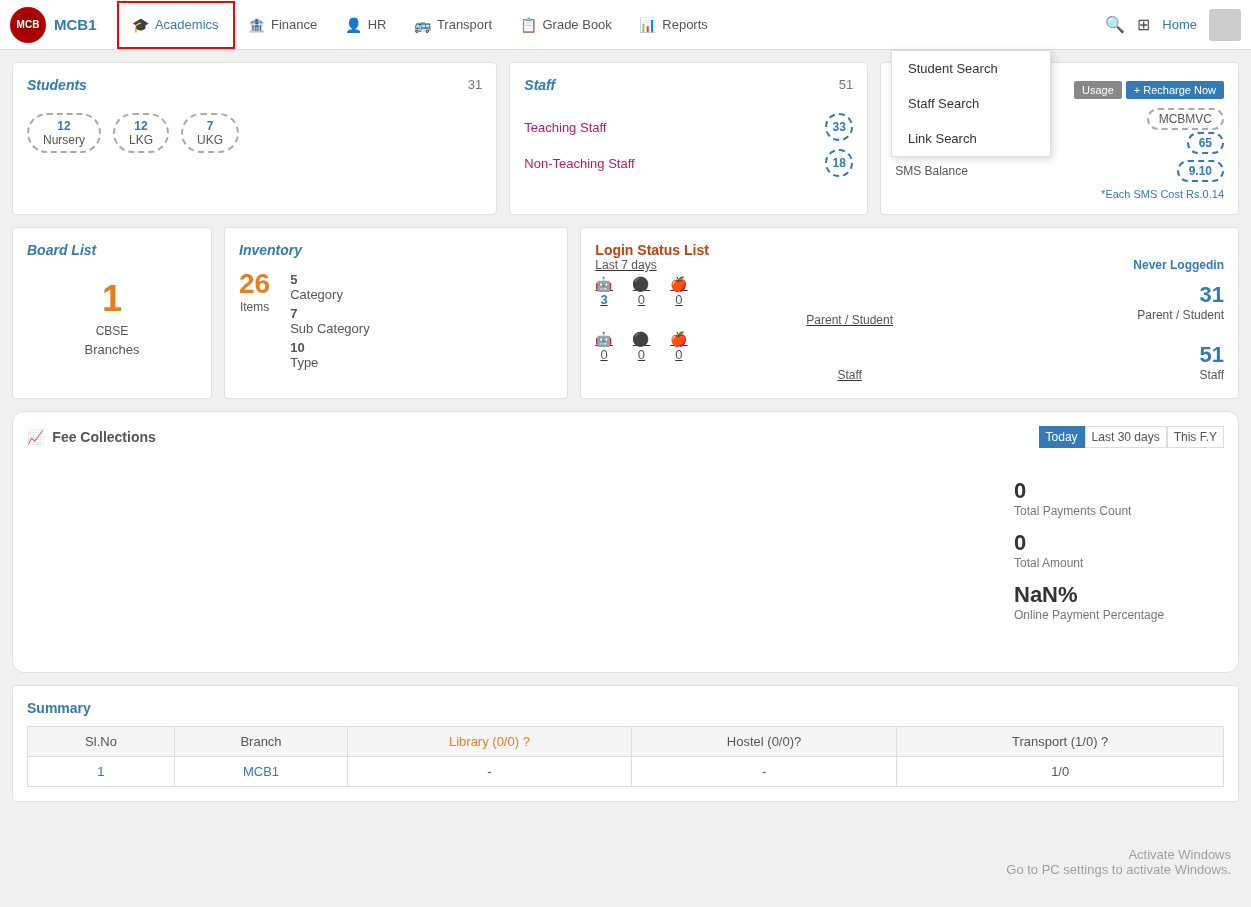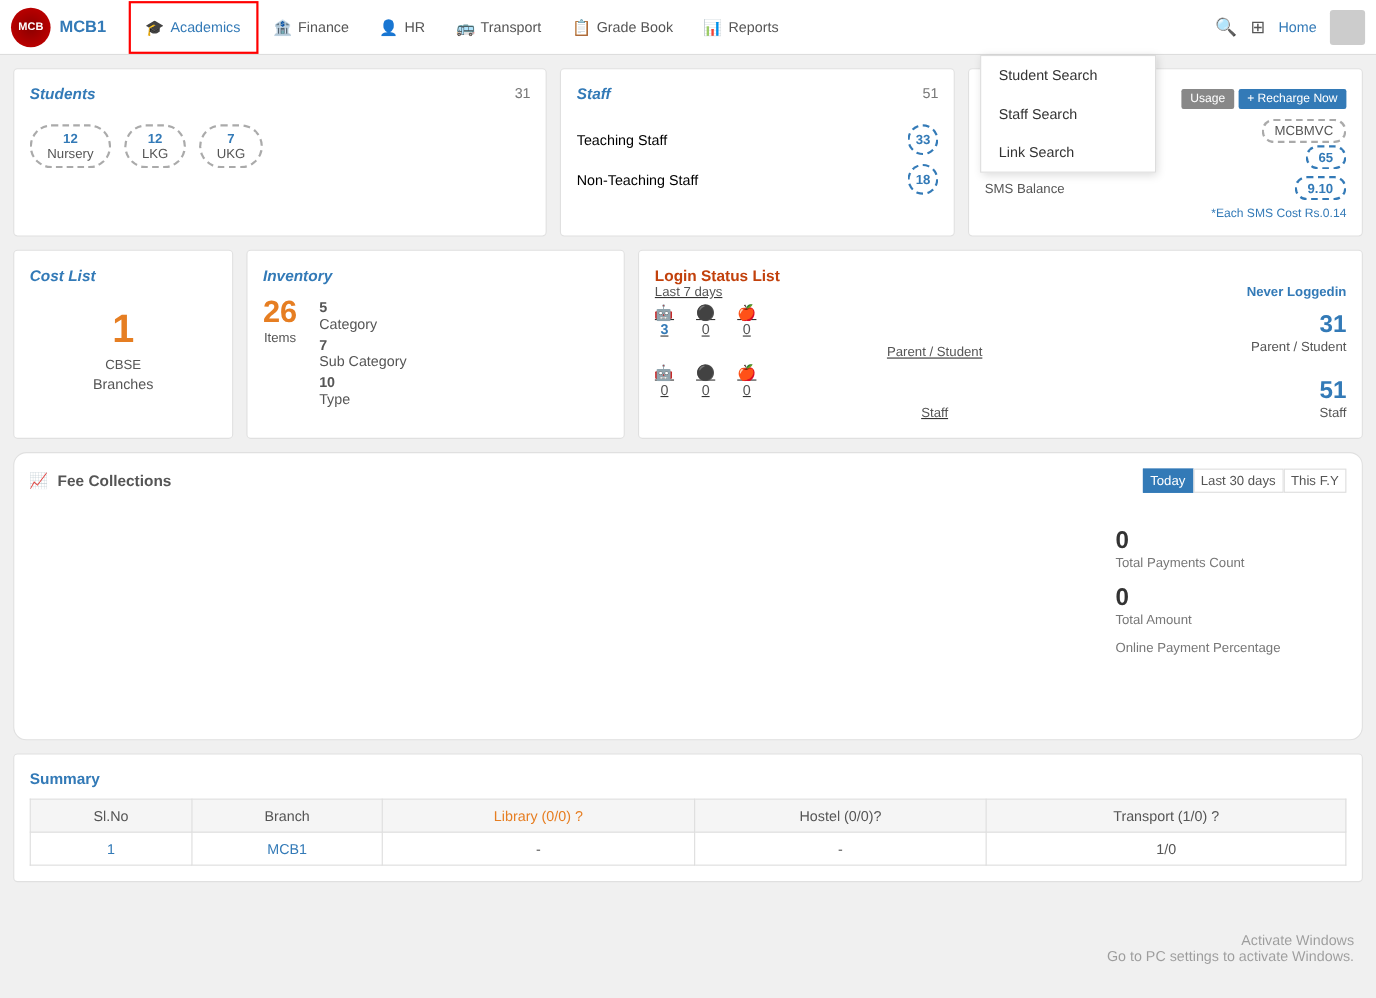--- a/index.html
+++ b/index.html
@@ -123,21 +123,21 @@
       cursor: pointer;
     }
     .badge-number { font-weight: bold; display: block; }
     .badge-label { color: #555; }
 
     
     .staff-row {
       display: flex; justify-content: space-between; align-items: center;
       margin: 8px 0;
     }
-    .staff-label { color: #000000; font-size: 13px; }
+    .staff-label { color: #be185d; font-size: 13px; }
     .staff-count-badge {
       border: 2px dashed #337ab7;
       border-radius: 50%;
       width: 28px; height: 28px;
       display: flex; align-items: center; justify-content: center;
       color: #337ab7; font-size: 12px; font-weight: bold;
     }
 
     
     .sms-header {
@@ -355,21 +355,21 @@
           <span class="sms-value-badge">9.10</span>
         </div>
         <div class="sms-cost-note">*Each SMS Cost Rs.0.14</div>
       </div>
     </div>
   </div>
 
   <div class="cards-row">
 
     <div class="card card-board">
-      <span class="card-title">Cost List</span>
+      <span class="card-title">Board List</span>
       <div class="board-center">
         <div class="board-number">1</div>
         <div class="board-sub">CBSE</div>
         <div class="board-label">Branches</div>
       </div>
     </div>
 
     <div class="card card-inventory">
       <span class="card-title">Inventory</span>
       <div style="display:flex;gap:20px;margin-top:10px;">
@@ -463,20 +463,21 @@
     </div>
     <div class="fee-body">
       <div class="fee-chart-area">
         
       </div>
       <div class="fee-stats">
         <div class="fee-stat-num">0</div>
         <div class="fee-stat-label">Total Payments Count</div>
         <div class="fee-stat-num">0</div>
         <div class="fee-stat-label">Total Amount</div>
+        <div class="fee-nan">NaN%</div>
         <div class="fee-stat-label">Online Payment Percentage</div>
       </div>
     </div>
   </div>
 
   <div class="card card-summary">
     <div class="summary-title">Summary</div>
     <table>
       <thead>
         <tr>

